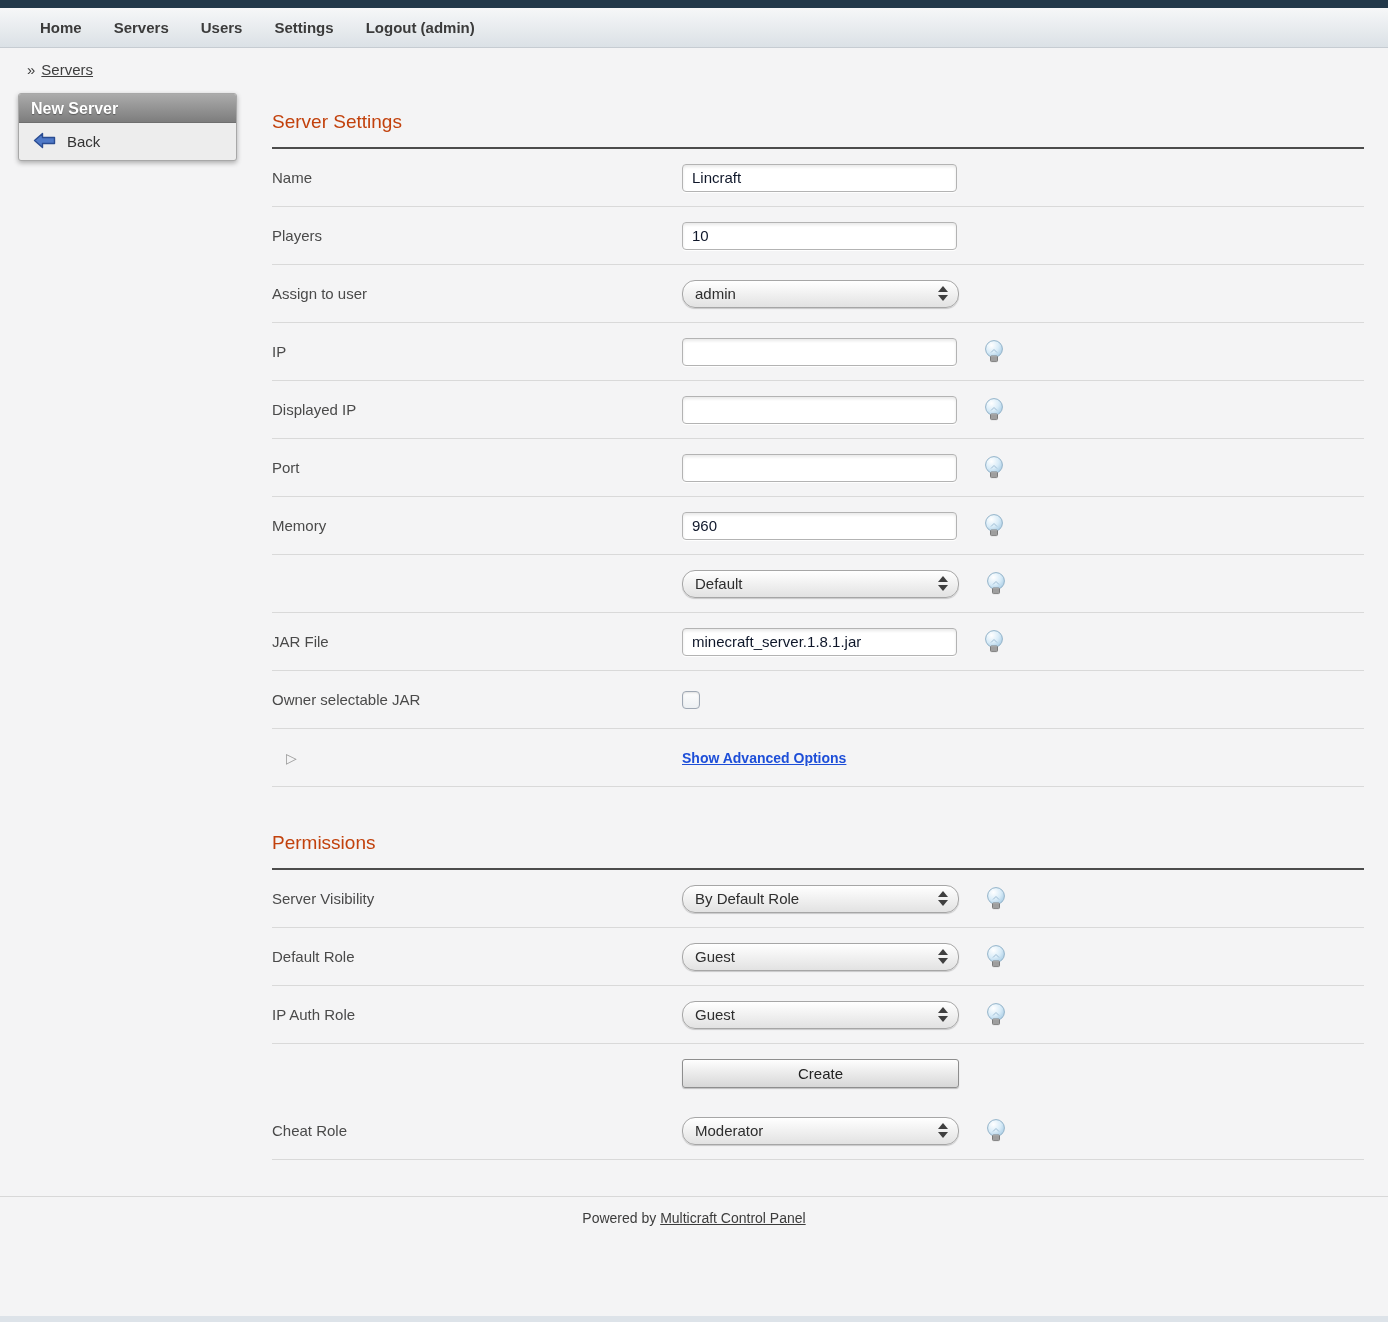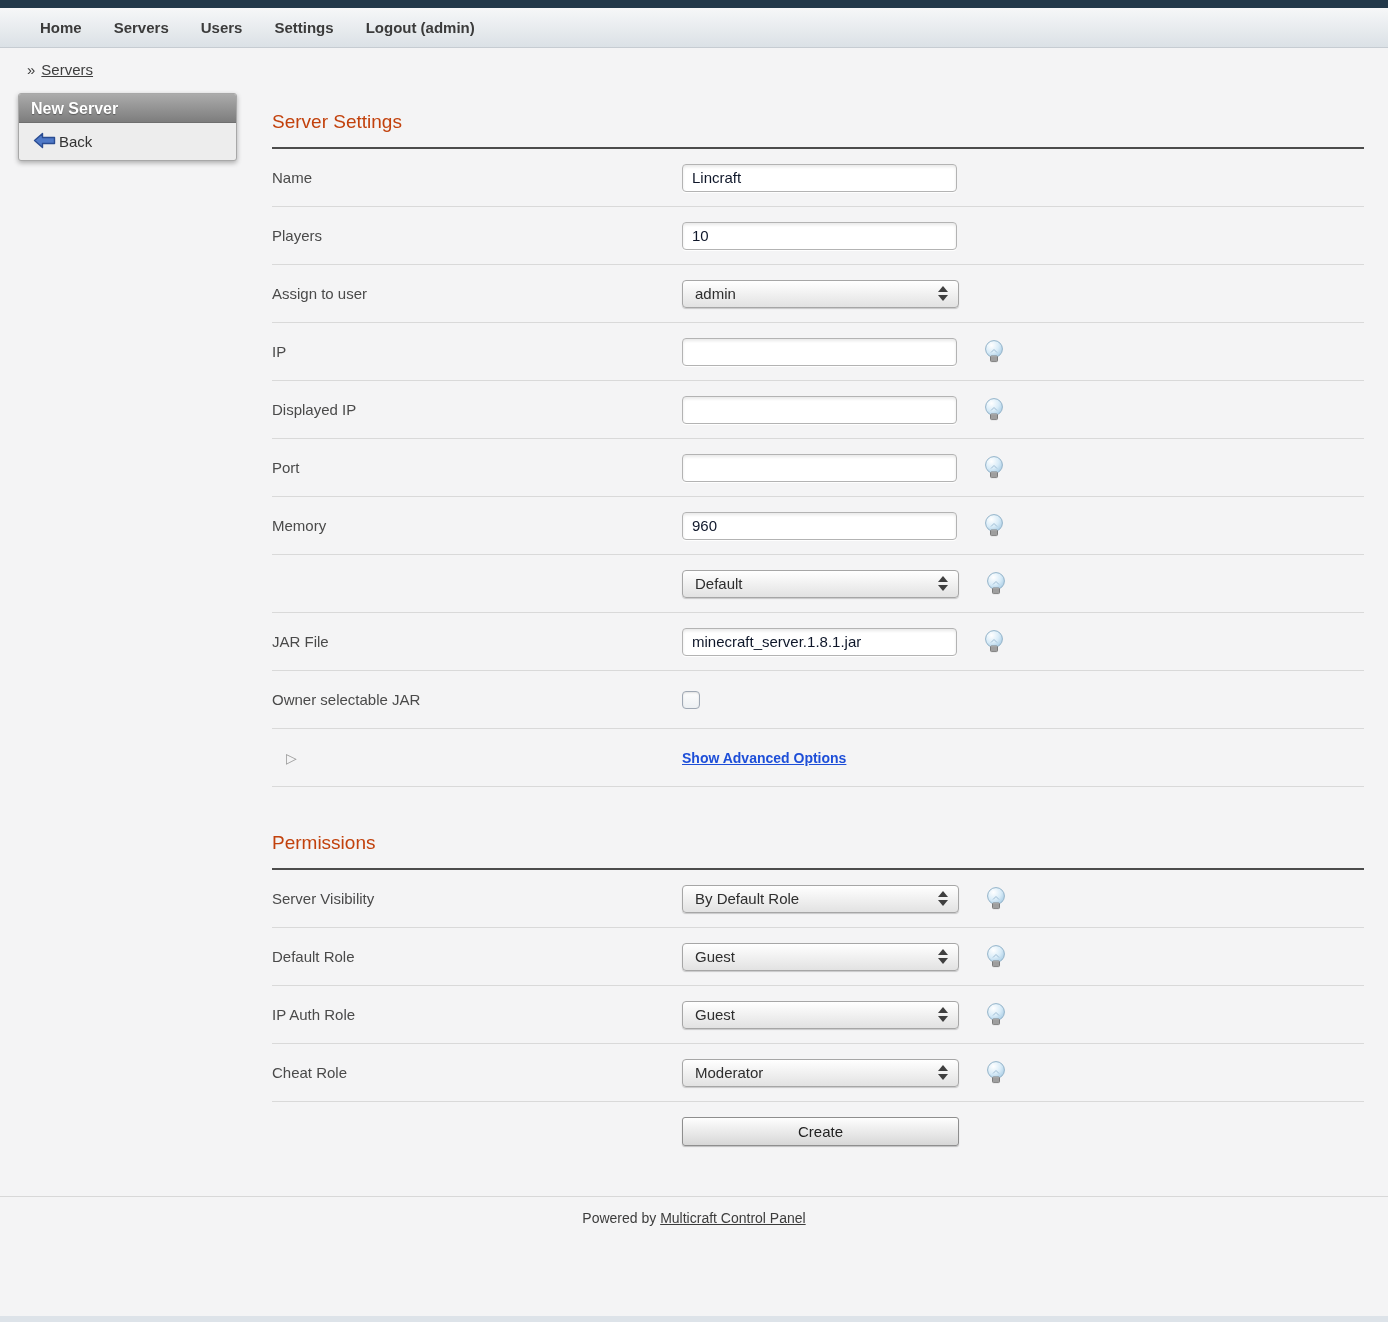--- a/index.html
+++ b/index.html
@@ -38,21 +38,21 @@
     overflow:hidden;
   }
   .sidebar-header {
     height:29px; line-height:29px; padding-left:12px;
     background:linear-gradient(#ababab,#7d7d7d);
     border-bottom:1px solid #6f6f6f;
     color:#fff; font-weight:bold; font-size:16px;
     text-shadow:0 1px 1px rgba(0,0,0,.35);
   }
   .sidebar-back {
-    height:37px; display:flex; align-items:center; gap:3px;
+    height:37px; display:flex; align-items:center; gap:11px;
     padding-left:14px; font-size:15px; color:#333; cursor:pointer;
   }
 
   
   .main { flex:1; margin-left:35px; margin-right:24px; }
   .section-title { margin-top:24px; font-size:19px; font-weight:400; color:#c2410c; }
   .section-rule { margin-top:14px; border-bottom:2px solid #4c4c4c; }
 
   .form-row {
     display:flex; align-items:center; min-height:58px;
@@ -68,21 +68,21 @@
     border:1px solid #b3b3b3; border-radius:4px;
     background:#fff;
     box-shadow:inset 0 2px 3px rgba(0,0,0,.09), 0 1px 0 rgba(255,255,255,.9);
     outline:none;
   }
 
   .select {
     width:277px; height:28px;
     display:flex; align-items:center;
     padding:0 10px 0 12px;
-    border:1px solid #a6a6a6; border-radius:4px;
+    border:1px solid #a6a6a6; border-radius:13px;
     background:linear-gradient(#ffffff,#e2e2e2);
     box-shadow:0 1px 1px rgba(0,0,0,.18);
     font-size:15px; color:#2e2e2e; cursor:pointer;
   }
   .select .select-value { flex:1; white-space:nowrap; overflow:hidden; }
   .select .arrows { display:flex; flex-direction:column; gap:3px; align-items:center; }
   .select .arrows i { display:block; width:0; height:0; border-left:5px solid transparent; border-right:5px solid transparent; }
   .select .arrows .up { border-bottom:6px solid #3f3f3f; }
   .select .arrows .down { border-top:6px solid #3f3f3f; }
 
@@ -357,43 +357,43 @@
           <svg width="20" height="23" viewBox="0 0 20 23">
             <circle cx="10" cy="9" r="8.4" fill="url(#bulbg)" stroke="#93b3c9"></circle>
             <path d="M7 12.5 L10 9.5 L13 12.5" stroke="#9fbdd4" fill="none"></path>
             <rect x="6.5" y="16" width="7" height="5.6" rx="1" fill="#cfcfcf" stroke="#7e7e7e"></rect>
             <line x1="6.5" y1="18" x2="13.5" y2="18" stroke="#6f6f6f"></line>
             <line x1="6.5" y1="20" x2="13.5" y2="20" stroke="#6f6f6f"></line>
           </svg>
         </span>
       </div>
 
-      <div class="form-row">
-        <div class="row-label">Cheat Role</div>
-        <div class="select">
-          <span class="select-value">Moderator</span>
-          <span class="arrows">
-              <i class="up"></i>
-              <i class="down"></i>
-            </span>
-        </div>
-        <span class="bulb">
-          <svg width="20" height="23" viewBox="0 0 20 23">
-            <circle cx="10" cy="9" r="8.4" fill="url(#bulbg)" stroke="#93b3c9"></circle>
-            <path d="M7 12.5 L10 9.5 L13 12.5" stroke="#9fbdd4" fill="none"></path>
-            <rect x="6.5" y="16" width="7" height="5.6" rx="1" fill="#cfcfcf" stroke="#7e7e7e"></rect>
-            <line x1="6.5" y1="18" x2="13.5" y2="18" stroke="#6f6f6f"></line>
-            <line x1="6.5" y1="20" x2="13.5" y2="20" stroke="#6f6f6f"></line>
-          </svg>
-        </span>
-      </div>
-
       <div class="form-row no-sep">
         <div class="row-label"></div>
         <button class="create-button">Create</button>
+      </div>
+
+      <div class="form-row">
+        <div class="row-label">Cheat Role</div>
+        <div class="select">
+          <span class="select-value">Moderator</span>
+          <span class="arrows">
+              <i class="up"></i>
+              <i class="down"></i>
+            </span>
+        </div>
+        <span class="bulb">
+          <svg width="20" height="23" viewBox="0 0 20 23">
+            <circle cx="10" cy="9" r="8.4" fill="url(#bulbg)" stroke="#93b3c9"></circle>
+            <path d="M7 12.5 L10 9.5 L13 12.5" stroke="#9fbdd4" fill="none"></path>
+            <rect x="6.5" y="16" width="7" height="5.6" rx="1" fill="#cfcfcf" stroke="#7e7e7e"></rect>
+            <line x1="6.5" y1="18" x2="13.5" y2="18" stroke="#6f6f6f"></line>
+            <line x1="6.5" y1="20" x2="13.5" y2="20" stroke="#6f6f6f"></line>
+          </svg>
+        </span>
       </div>
 
     </div>
   </div>
 
   <div class="footer-rule"></div>
   <div class="footer">
     <span>Powered by </span><a>Multicraft Control Panel</a>
   </div>
 

